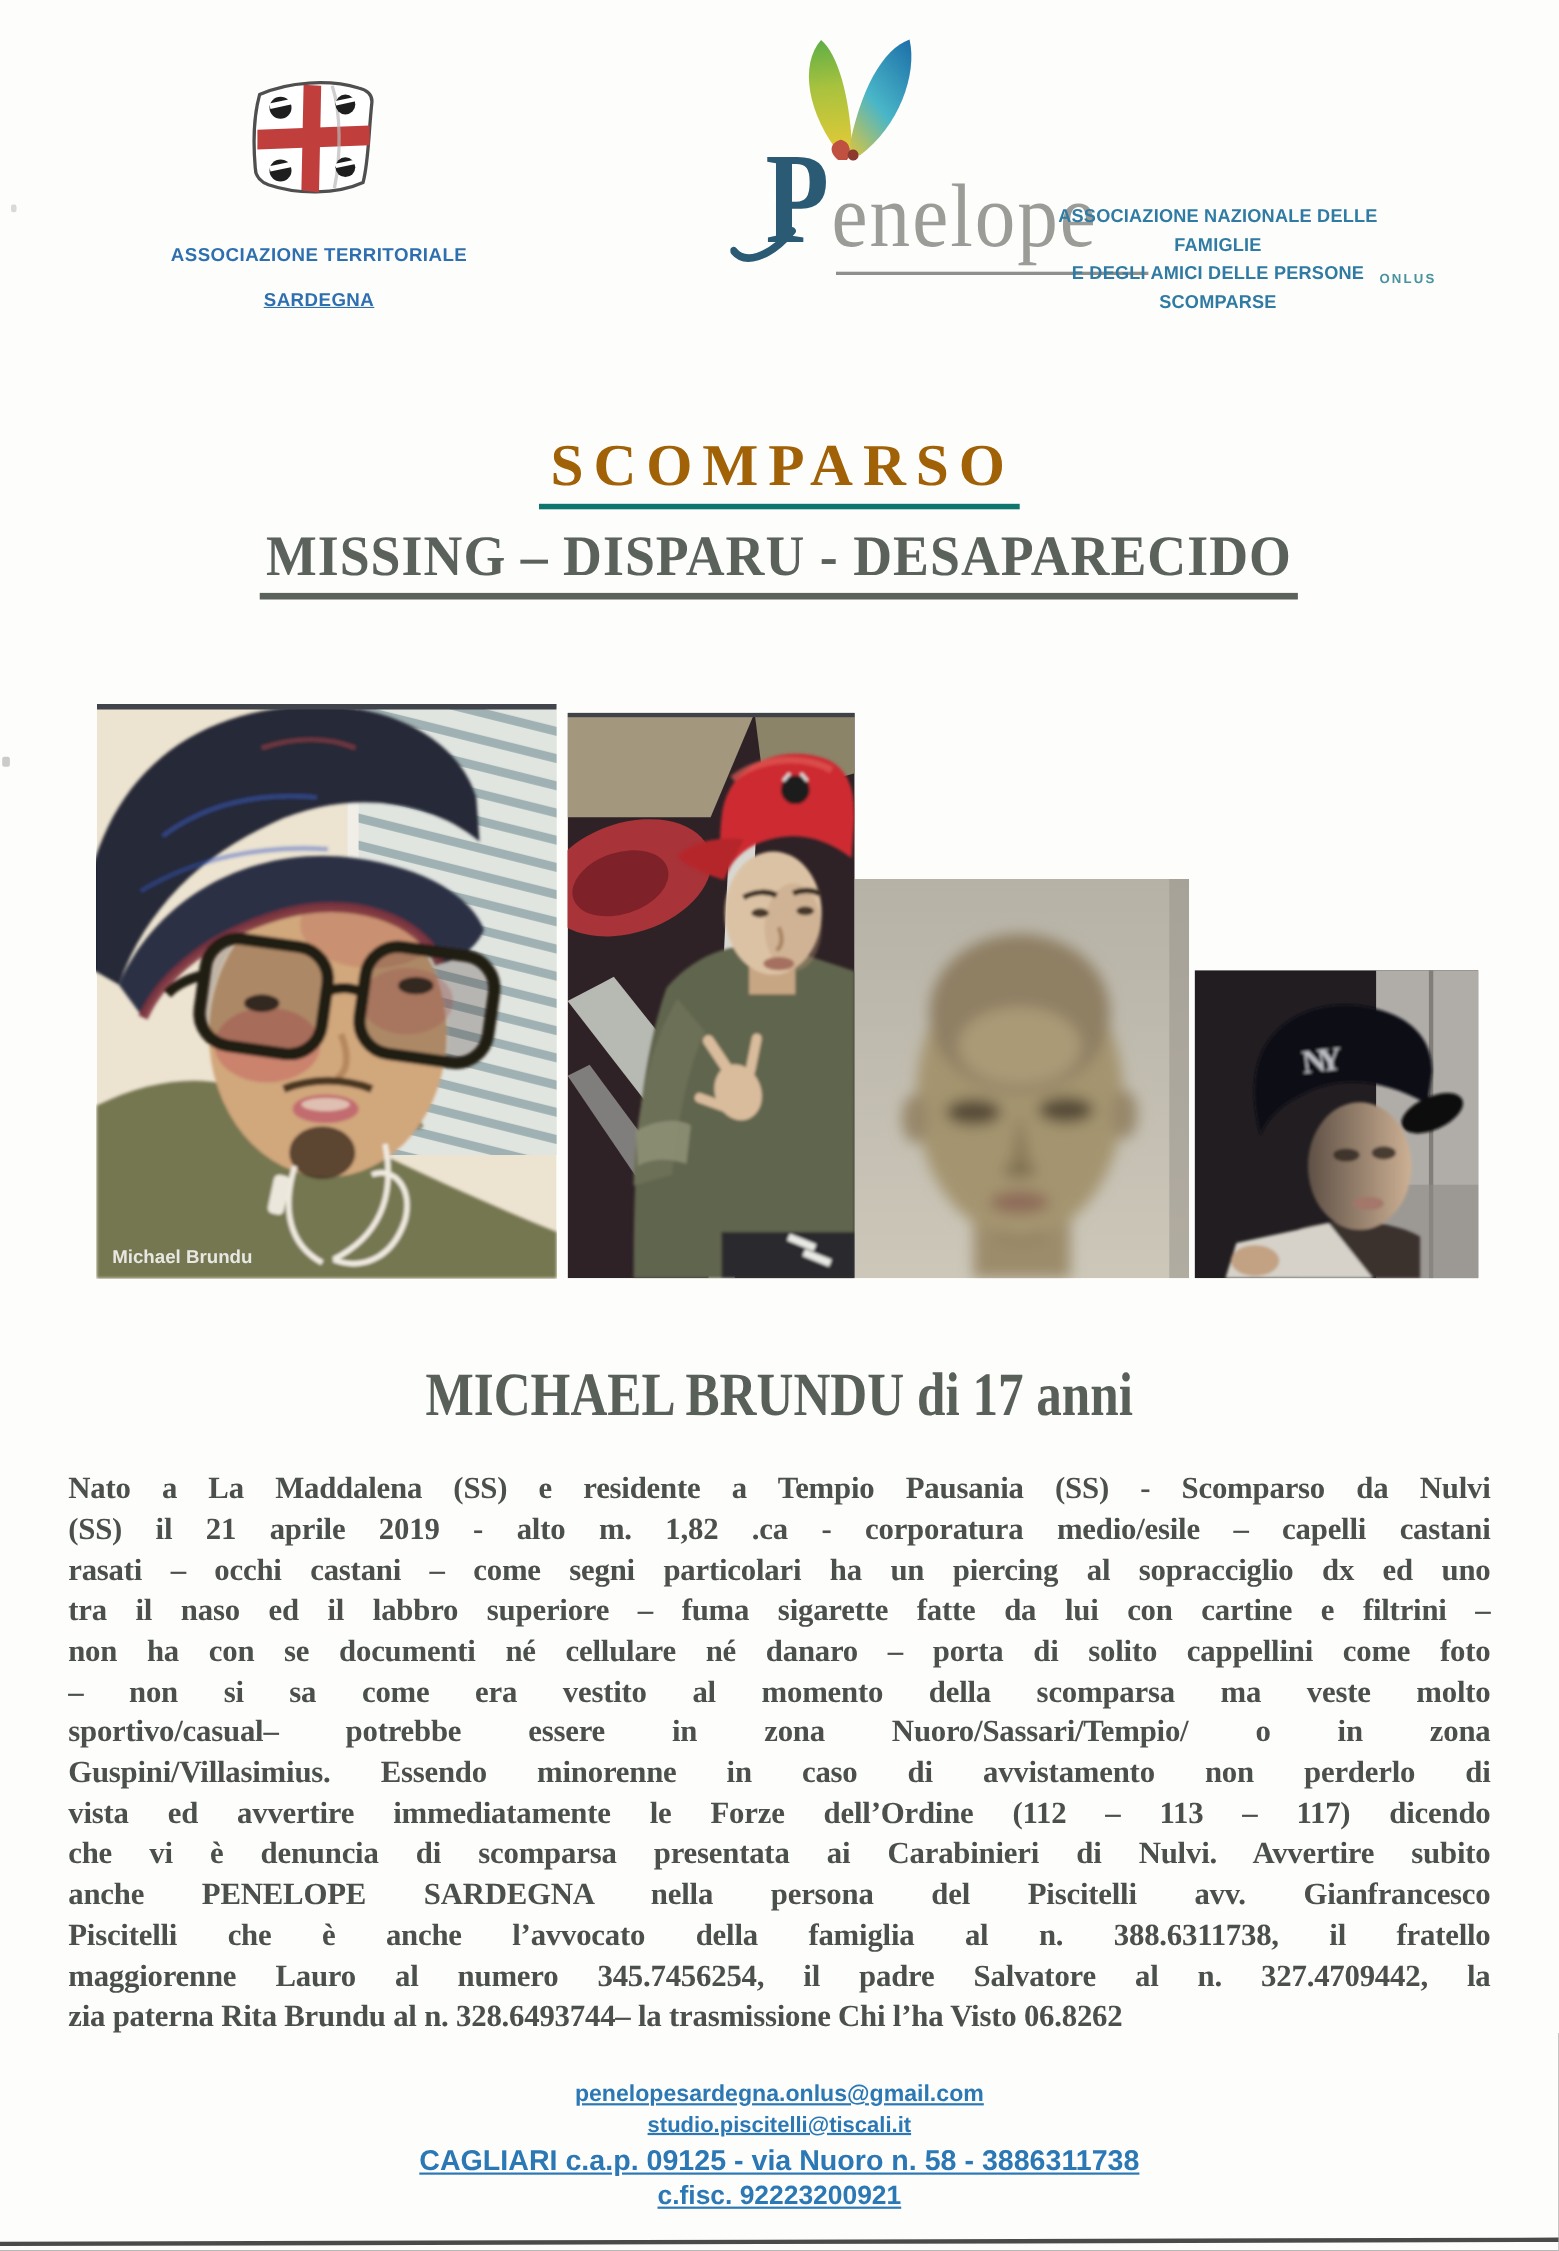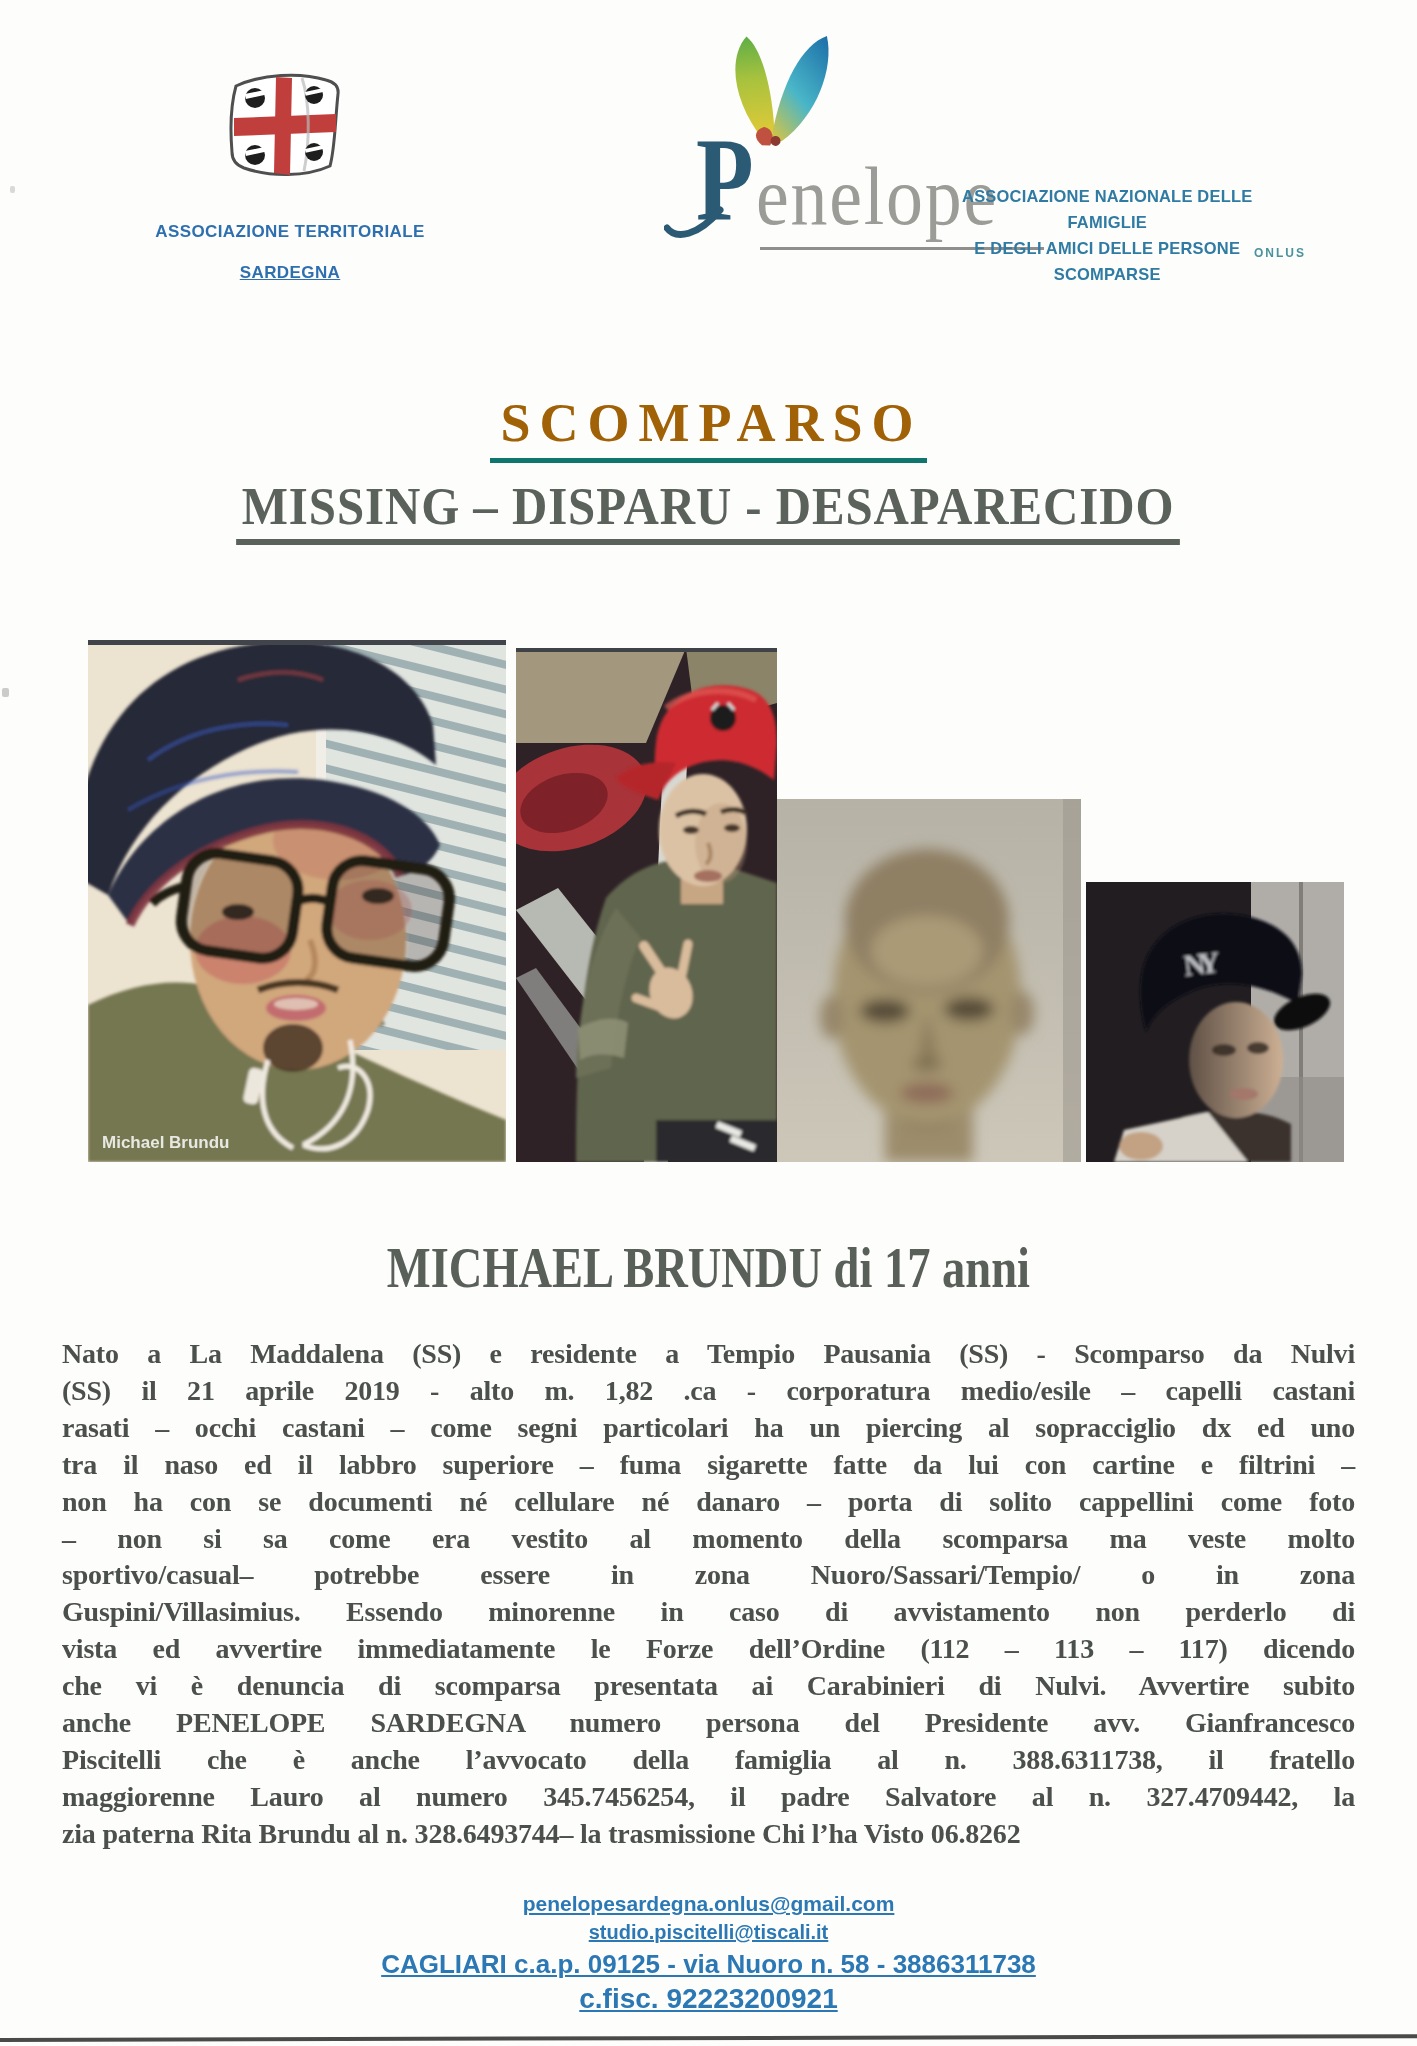--- a/index.html
+++ b/index.html
@@ -42,21 +42,21 @@
   .body-block{left:62px;top:1336px;width:1293px;}
   .body-line{font-size:28px;font-weight:bold;color:#4b504c;line-height:36.9px;
              text-align:justify;text-align-last:justify;letter-spacing:-.2px;white-space:normal;}
   .body-line.last{text-align-last:left;}
 
   
   .footer-line{width:100%;text-align:center;color:#2b78b5;font-family:"Liberation Sans",sans-serif;font-weight:bold;text-decoration:underline;}
   .f1{top:1892px;font-size:21px;}
   .f2{top:1921px;font-size:20px;}
   .f3{top:1949px;font-size:26px;}
-  .f4{top:1983px;font-size:28px;}
+  .f4{top:1983px;font-size:24px;}
 
   .photo{box-shadow:none;}
   .scanline{left:0;top:2036px;width:1437px;height:4px;background:#4a4a48;transform:rotate(-.15deg);}
   .speck1{left:2px;top:688px;width:7px;height:9px;background:#9a9a9a;opacity:.5;border-radius:2px;}
   .speck2{left:10px;top:186px;width:5px;height:7px;background:#b5b5b5;opacity:.5;border-radius:2px;}
 </style>
 </head>
 <body>
 
 <div class="page">
@@ -281,21 +281,21 @@
     <div class="body-line">Nato a La Maddalena (SS) e residente a Tempio Pausania (SS) - Scomparso da Nulvi</div>
     <div class="body-line">(SS) il 21 aprile 2019 - alto m. 1,82 .ca - corporatura medio/esile – capelli castani</div>
     <div class="body-line">rasati – occhi castani – come segni particolari ha un piercing al sopracciglio dx ed uno</div>
     <div class="body-line">tra il naso ed il labbro superiore – fuma sigarette fatte da lui con cartine e filtrini –</div>
     <div class="body-line">non ha con se documenti né cellulare né danaro – porta di solito cappellini come foto</div>
     <div class="body-line">– non si sa come era vestito al momento della scomparsa ma veste molto</div>
     <div class="body-line">sportivo/casual– potrebbe essere in zona Nuoro/Sassari/Tempio/ o in zona</div>
     <div class="body-line">Guspini/Villasimius. Essendo minorenne in caso di avvistamento non perderlo di</div>
     <div class="body-line">vista ed avvertire immediatamente le Forze dell’Ordine (112 – 113 – 117) dicendo</div>
     <div class="body-line">che vi è denuncia di scomparsa presentata ai Carabinieri di Nulvi. Avvertire subito</div>
-    <div class="body-line">anche PENELOPE SARDEGNA numero persona del Presidente avv. Gianfrancesco</div>
+    <div class="body-line">anche PENELOPE SARDEGNA nella persona del Piscitelli avv. Gianfrancesco</div>
     <div class="body-line">Piscitelli che è anche l’avvocato della famiglia al n. 388.6311738, il fratello</div>
     <div class="body-line">maggiorenne Lauro  al numero 345.7456254, il padre Salvatore al n. 327.4709442, la</div>
     <div class="body-line last">zia paterna Rita Brundu al n. 328.6493744– la trasmissione Chi l’ha Visto 06.8262</div>
   </div>
 
   <div class="abs footer-line f1">penelopesardegna.onlus@gmail.com</div>
   <div class="abs footer-line f2">studio.piscitelli@tiscali.it</div>
   <div class="abs footer-line f3">CAGLIARI c.a.p. 09125 - via Nuoro  n. 58 - 3886311738</div>
   <div class="abs footer-line f4">c.fisc. 92223200921</div>
 

